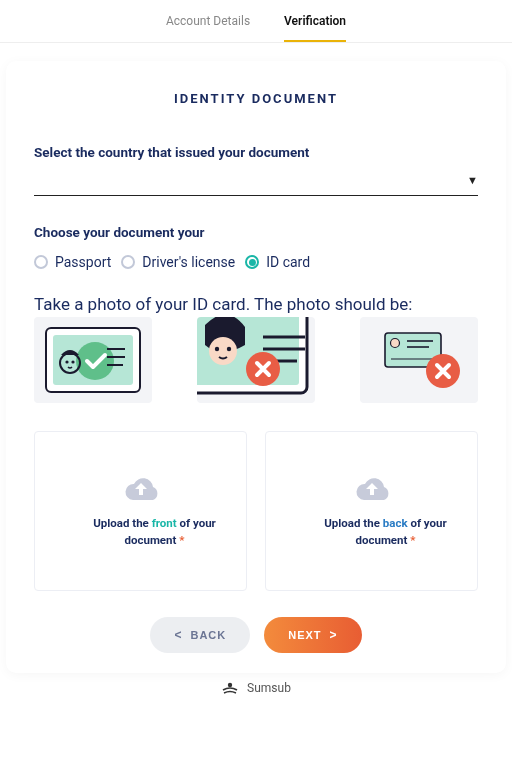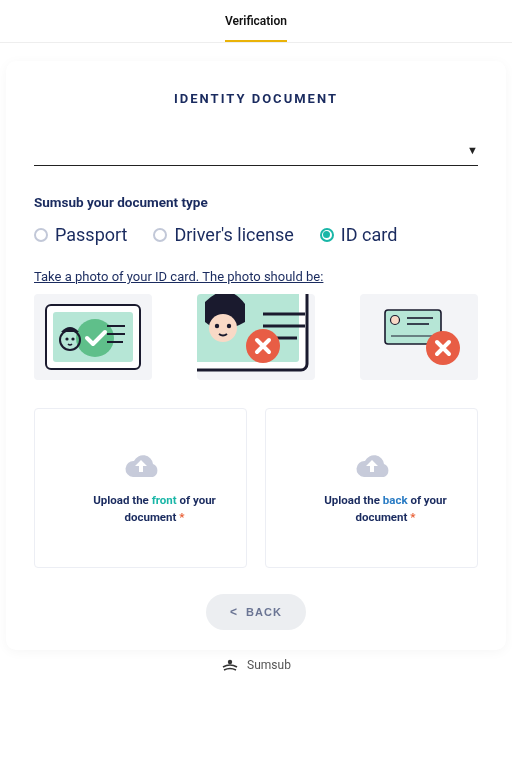--- a/index.html
+++ b/index.html
@@ -60,24 +60,24 @@
   }
   .select-row .caret {
     position: absolute;
     right: 0;
     top: 0px;
     font-size: 11px;
     color: #222;
   }
   .radio-row {
     display: flex;
-    gap: 26px;
+    gap: 10px;
     align-items: center;
     margin-bottom: 24px;
-    font-size: 18px;
+    font-size: 14px;
     text-align: right;
   }
   .radio {
     display: flex;
     align-items: center;
     gap: 7px;
     cursor: pointer;
   }
   .dot {
     width: 14px; height: 14px;
@@ -90,24 +90,23 @@
   .dot.sel { border-color: #19b6a7; }
   .dot.sel::after {
     content: "";
     position: absolute;
     width: 7px; height: 7px;
     background: #19b6a7;
     border-radius: 50%;
     top: 1.5px; left: 1.5px;
   }
   .instr {
-    font-size: 13px;
-    color: #1a2b5f;
-    margin-bottom: 10px;
-    text-decoration: underline;
+    font-size: 17px;
+    color: #1a2b5f;
+    margin-bottom: 3px;
   }
   ul.req {
     list-style: disc;
     padding-left: 20px;
     margin-bottom: 18px;
   }
   ul.req li {
     font-size: 12px;
     color: #1a2b5f;
     line-height: 1.7;
@@ -198,32 +197,34 @@
     gap: 8px;
     margin-top: 0;
     color: #555;
     font-size: 12px;
   }
 </style>
 </head>
 <body>
 
 <div class="tabs">
+  <div class="tab">Account Details</div>
   <div class="tab active">Verification</div>
 </div>
 
 <div class="card">
 
   <div class="title">IDENTITY DOCUMENT</div>
 
+  <div class="label">Select the country that issued your document</div>
   <div class="select-row">
     <span class="caret">▼</span>
   </div>
 
-  <div class="label">Sumsub your document type</div>
+  <div class="label">Choose your document your</div>
   <div class="radio-row">
     <div class="radio">
       <span class="dot"></span>
       <span>Passport</span>
     </div>
     <div class="radio">
       <span class="dot"></span>
       <span>Driver's license</span>
     </div>
     <div class="radio">
@@ -302,20 +303,24 @@
         <span>Upload the </span><span class="back-word">back</span><span> of your document </span><span class="ast">*</span>
       </div>
     </div>
   </div>
 
   <div class="btns">
     <button class="btn back">
       <span class="ar">&lt;</span>
       <span>BACK</span>
     </button>
+    <button class="btn next">
+      <span>NEXT</span>
+      <span class="ar">&gt;</span>
+    </button>
   </div>
 
 </div>
 
 <div class="footer">
   <svg width="18" height="14" viewBox="0 0 18 14">
     <circle cx="9" cy="4" r="2.2" fill="#333"></circle>
     <path d="M2 9 q7 -4 14 0" stroke="#333" stroke-width="1.6" fill="none"></path>
     <path d="M3 12 q6 -3 12 0" stroke="#333" stroke-width="1.4" fill="none"></path>
   </svg>

